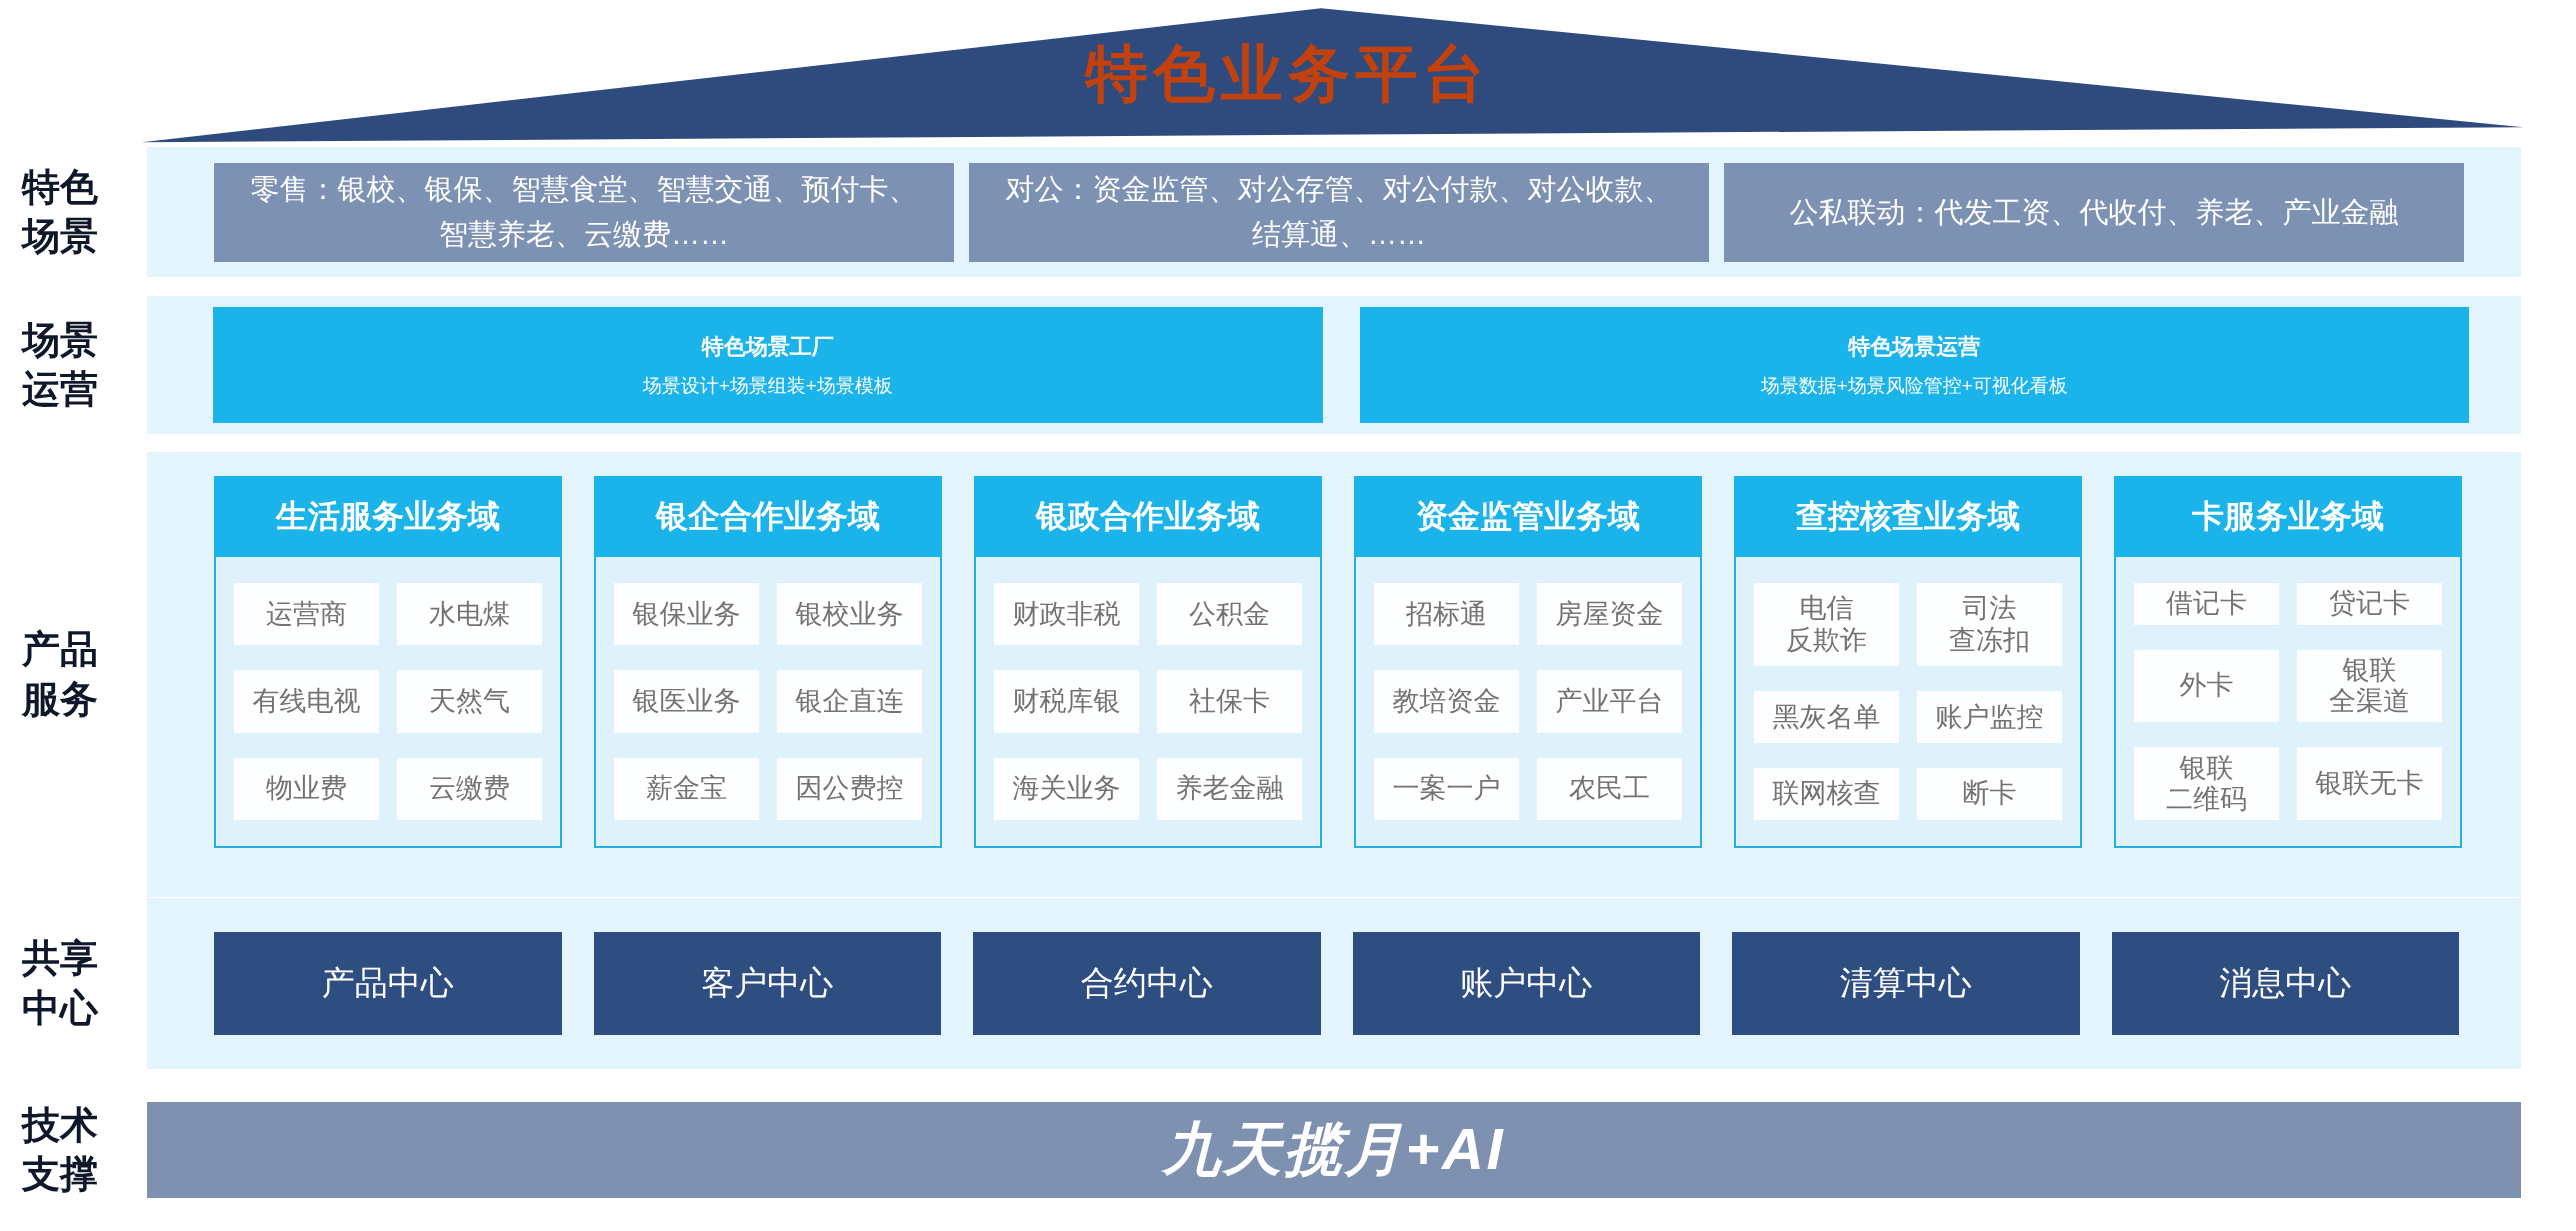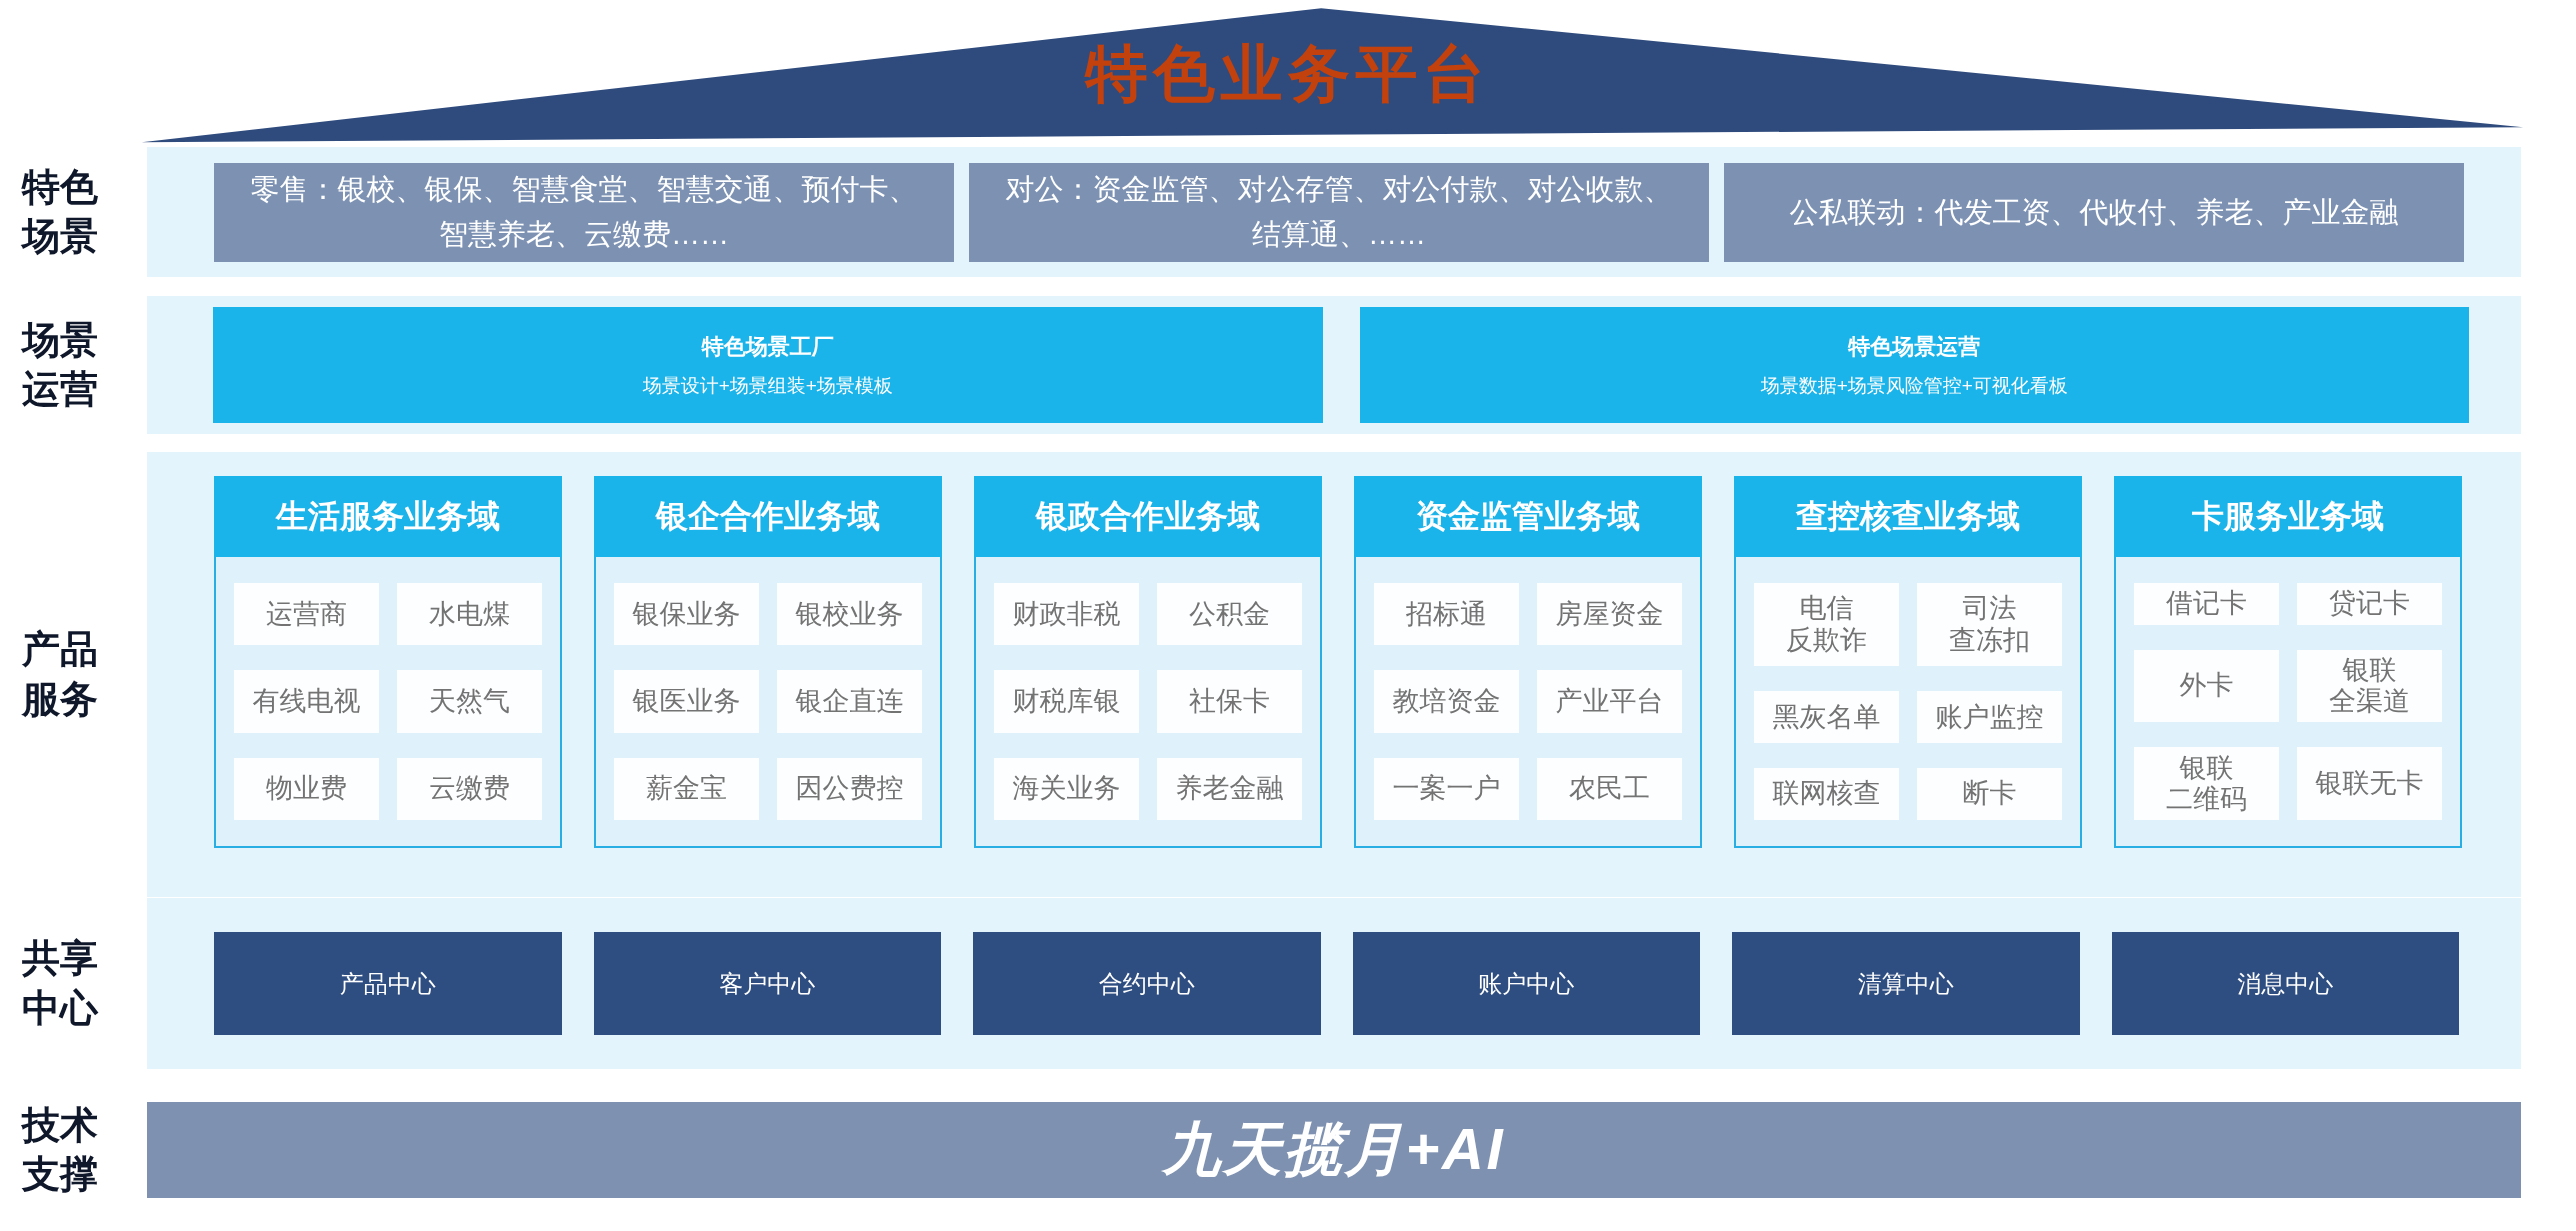--- a/index.html
+++ b/index.html
@@ -40,21 +40,21 @@
   
   .column{width:348px;display:flex;flex-direction:column;}
   .col-header{height:81px;background:#1AB3EA;color:#ffffff;font-size:32px;font-weight:bold;
     display:flex;align-items:center;justify-content:center;}
   .col-body{height:291px;background:#DFF2FC;border:2.1px solid #29AEE3;border-top:none;box-sizing:border-box;
     display:grid;grid-template-columns:1fr 1fr;gap:25px 18px;padding:26px 18px;}
   .cell{background:#FDFEFF;color:#737373;font-size:27px;line-height:1.15;
     display:flex;align-items:center;justify-content:center;text-align:center;white-space:pre-line;}
 
   
-  .navy-box{flex:1;height:103px;background:#2E4D80;color:#ffffff;font-size:24px;
+  .navy-box{flex:1;height:103px;background:#2E4D80;color:#ffffff;font-size:33px;
     display:flex;align-items:center;justify-content:center;}
 
   
   .tech-bar{position:absolute;left:147px;top:1102px;width:2374px;height:96px;background:#7E91B0;
     color:#ffffff;font-size:58px;font-weight:bold;letter-spacing:2.7px;
     display:flex;align-items:center;justify-content:center;font-style:italic;}
 </style>
 </head>
 <body>
 

